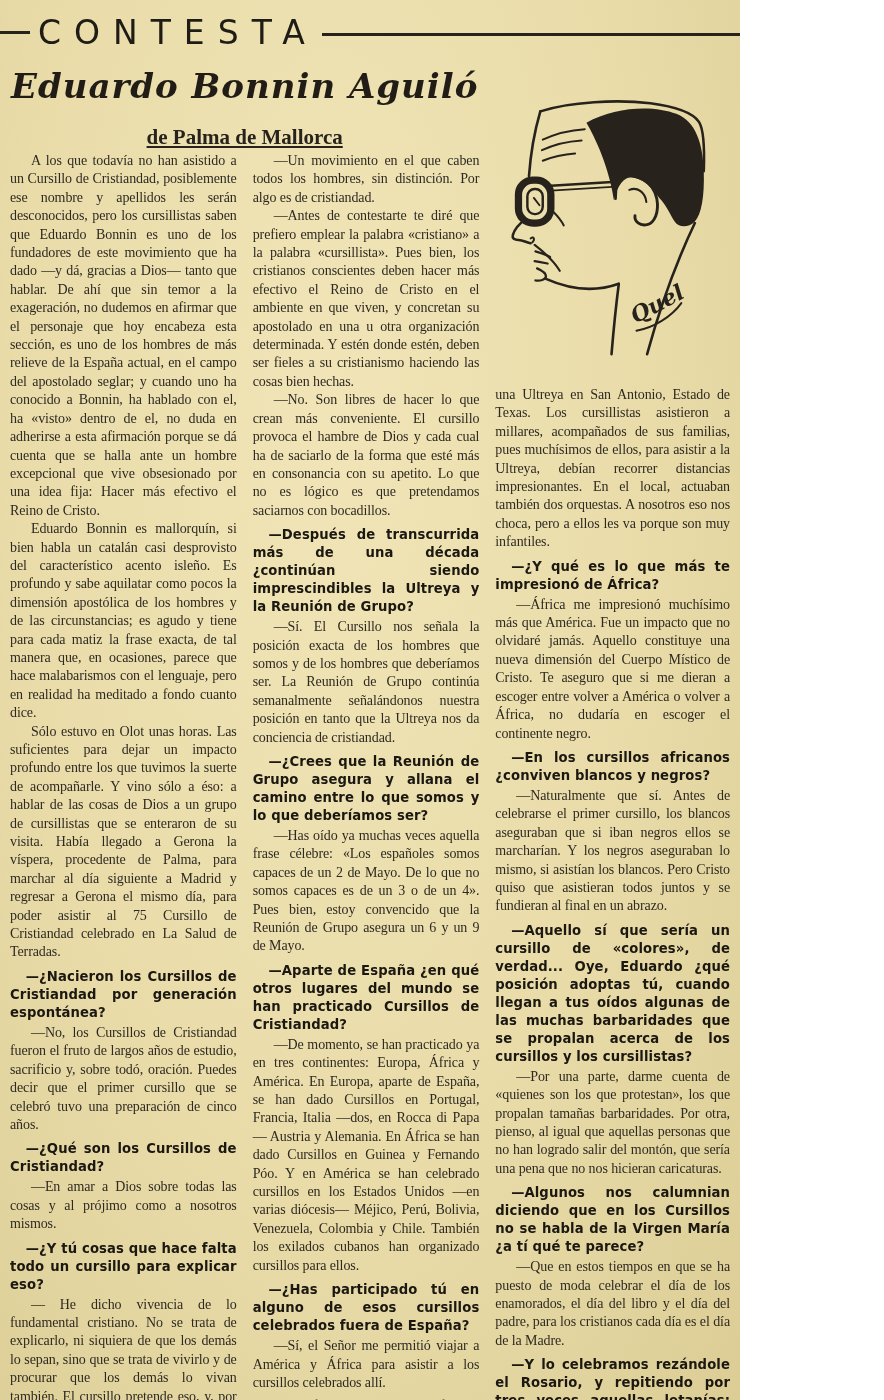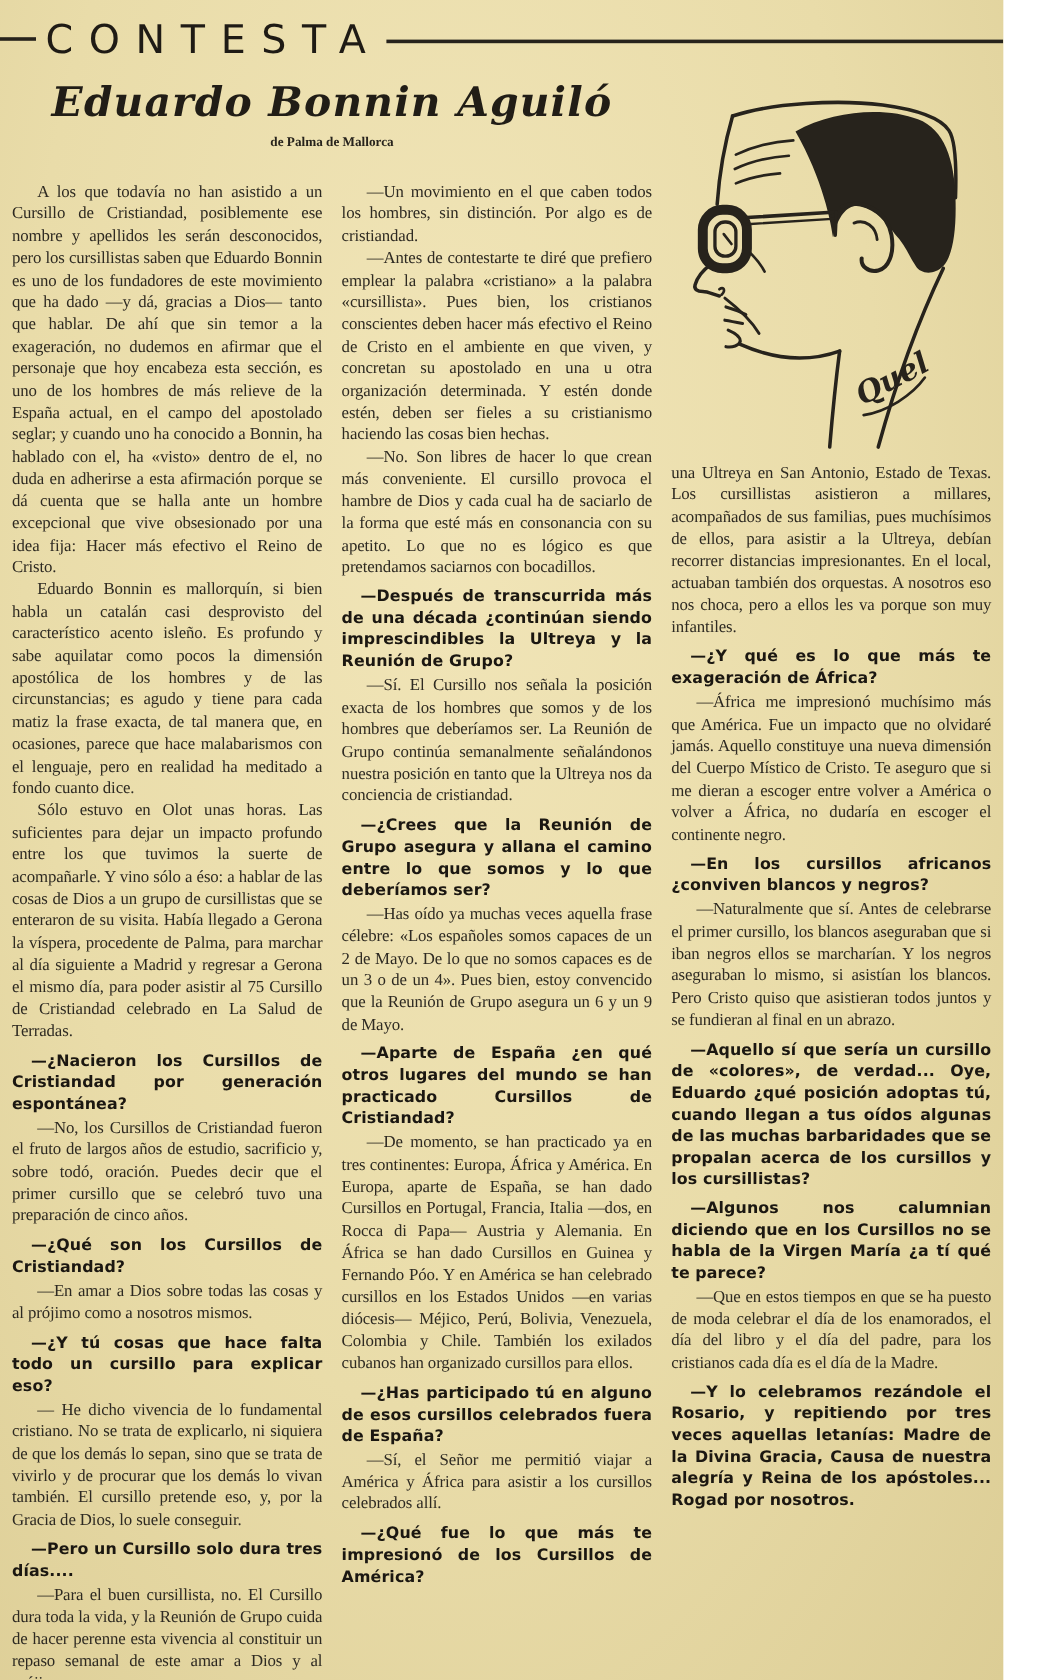--- a/index.html
+++ b/index.html
@@ -1,17 +1,17 @@
 <!DOCTYPE html>
 <html lang="es"><head>
 <meta charset="utf-8">
 <style>
   html,body{margin:0;padding:0;}
   .page{
-    width:836px;height:1400px;position:relative;overflow:hidden;
+    width:740px;height:1400px;position:relative;overflow:hidden;
     background:#e9dca9;
     background-image:radial-gradient(ellipse at 45% 30%, #f1e5b8 0%, #e9dca9 55%, #dccd95 100%);
     font-family:"Liberation Serif", serif;
     color:#2e2a22;
   }
   
   .masthead{display:flex;align-items:center;padding:12px 0 0 0;height:40px;}
   .mast-dash{width:30px;height:3px;background:#27231c;flex:0 0 auto;}
   .mast-title{
     font-family:"DejaVu Sans", sans-serif;font-size:33px;font-weight:500;
@@ -20,21 +20,21 @@
   .mast-rule{flex:1;height:3px;background:#27231c;margin-top:4px;}
   
   .content{display:flex;gap:16px;padding:0 10px;}
   .left-wrap{flex:2;min-width:0;}
   .right-col{flex:1;min-width:0;display:flex;flex-direction:column;}
   .author-block{text-align:center;padding:16px 0 12px 0;height:72px;}
   .author-name{
     font-family:"DejaVu Serif", serif;font-style:italic;font-weight:600;
     font-size:34px;line-height:1.1;color:#211d16;letter-spacing:1px;
   }
-  .author-origin{font-weight:bold;font-size:11px;margin-top:8px;color:#27231c;}
+  .author-origin{font-weight:bold;font-size:21px;margin-top:20px;color:#27231c;text-decoration:underline;}
   .cols{display:flex;gap:16px;}
   .col{flex:1;min-width:0;}
   
   p.para{
     margin:0;text-indent:1.5em;text-align:justify;
     font-size:14px;line-height:18.4px;letter-spacing:-0.1px;color:#2e2a22;
   }
   p.question{
     margin:6px 0 2px 0;text-indent:1.2em;text-align:justify;
     font-family:"DejaVu Sans", sans-serif;font-weight:bold;
@@ -147,25 +147,26 @@
           </g>
 
           <g transform="rotate(-28 192 280)">
             <text x="168" y="286" font-family="DejaVu Serif, serif" font-style="italic" font-weight="bold" font-size="27" fill="#27231c">Quel</text>
             <path d="M165,294 C185,301 212,299 230,290" fill="none" stroke="#27231c" stroke-width="2.4" stroke-linecap="round"></path>
           </g>
         </svg>
       </div>
       <div class="col">
           <p class="para noindent">una Ultreya en San Antonio, Estado de Texas. Los cursillistas asistieron a millares, acompañados de sus familias, pues muchísimos de ellos, para asistir a la Ultreya, debían recorrer distancias impresionantes. En el local, actuaban también dos orquestas. A nosotros eso nos choca, pero a ellos les va porque son muy infantiles.</p>
-          <p class="question">—¿Y qué es lo que más te exageración de África?</p>
+          <p class="question">—¿Y qué es lo que más te impresionó de África?</p>
           <p class="para">—África me impresionó muchísimo más que América. Fue un impacto que no olvidaré jamás. Aquello constituye una nueva dimensión del Cuerpo Místico de Cristo. Te aseguro que si me dieran a escoger entre volver a América o volver a África, no dudaría en escoger el continente negro.</p>
           <p class="question">—En los cursillos africanos ¿conviven blancos y negros?</p>
           <p class="para">—Naturalmente que sí. Antes de celebrarse el primer cursillo, los blancos aseguraban que si iban negros ellos se marcharían. Y los negros aseguraban lo mismo, si asistían los blancos. Pero Cristo quiso que asistieran todos juntos y se fundieran al final en un abrazo.</p>
           <p class="question">—Aquello sí que sería un cursillo de «colores», de verdad... Oye, Eduardo ¿qué posición adoptas tú, cuando llegan a tus oídos algunas de las muchas barbaridades que se propalan acerca de los cursillos y los cursillistas?</p>
+          <p class="para">—Por una parte, darme cuenta de «quienes son los que protestan», los que propalan tamañas barbaridades. Por otra, pienso, al igual que aquellas personas que no han logrado salir del montón, que sería una pena que no nos hicieran caricaturas.</p>
           <p class="question">—Algunos nos calumnian diciendo que en los Cursillos no se habla de la Virgen María ¿a tí qué te parece?</p>
           <p class="para">—Que en estos tiempos en que se ha puesto de moda celebrar el día de los enamorados, el día del libro y el día del padre, para los cristianos cada día es el día de la Madre.</p>
           <p class="question">—Y lo celebramos rezándole el Rosario, y repitiendo por tres veces aquellas letanías: Madre de la Divina Gracia, Causa de nuestra alegría y Reina de los apóstoles... Rogad por nosotros.</p>
         </div>
 
     </div>
 
   </div>
 </div>
 

